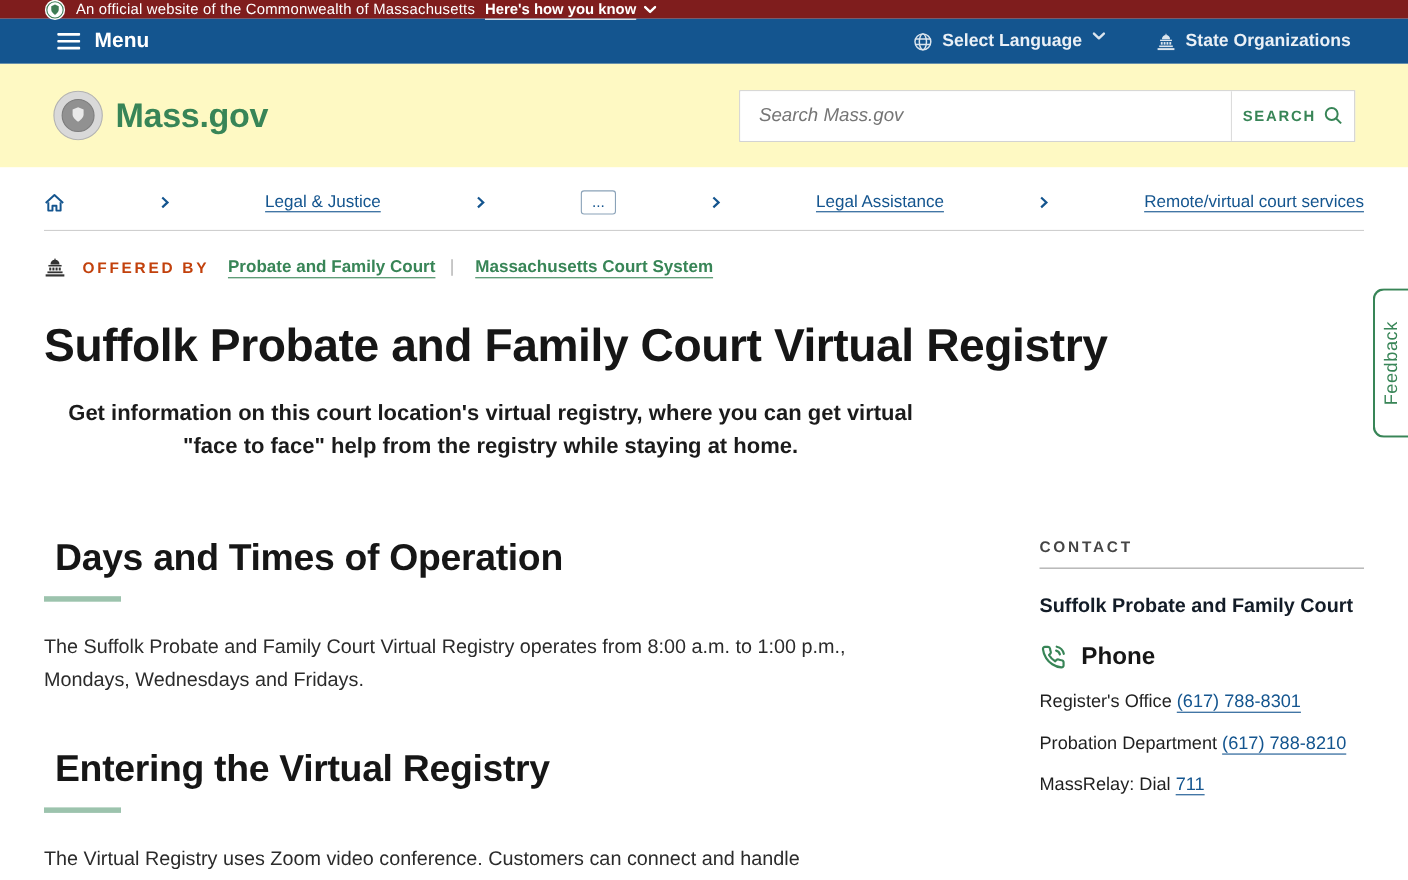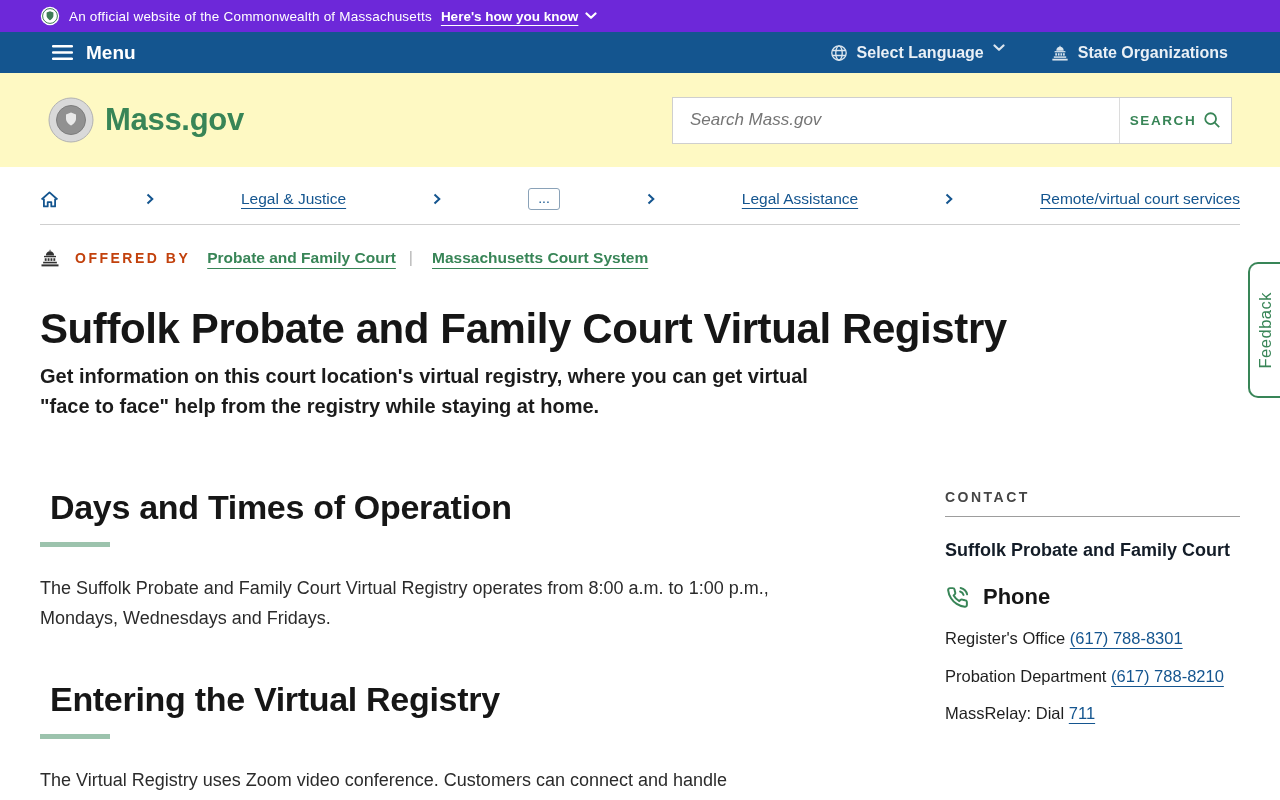--- a/index.html
+++ b/index.html
@@ -6,21 +6,21 @@
   html, body { margin: 0; padding: 0; }
   body {
     width: 1280px; height: 800px; overflow: hidden;
     font-family: "Liberation Sans", sans-serif;
     background: #fff; color: #222;
   }
   a { cursor: pointer; }
 
   
   .banner {
-    background: #6d28d9; color: #fff; height: 32px;
+    background: #7f1d1d; color: #fff; height: 17px;
     display: flex; align-items: center; padding: 0 40px; gap: 9px;
     font-size: 13.5px;
   }
   .banner .official { letter-spacing: .2px; }
   .banner .how {
     color: #fff; font-weight: bold; text-decoration: underline;
     text-underline-offset: 4px; 
     display: inline-flex; align-items: center; gap: 7px;
   }
 
@@ -68,21 +68,21 @@
     padding: 2px 9px 4px; font-size: 14px; color: #14558f; line-height: 1;
   }
   .bc-sep { border: none; border-top: 1px solid #cfcfcf; margin: 14px 0 0; }
 
   .offered { display: flex; align-items: center; gap: 11px; margin-top: 23px; }
   .offered-label { font-size: 14px; font-weight: bold; letter-spacing: 2.5px; color: #c2410c; margin-left: 4px; }
   .offered a { color: #388557; font-weight: bold; font-size: 15.5px; text-decoration: underline; text-underline-offset: 5px; margin-left: 6px; }
   .offered .divider { color: #b5b5b5; margin: 0 2px; }
 
   h1.page-title { font-size: 42px; margin: 37px 0 0; color: #161616; letter-spacing: -.4px; font-weight: bold; }
-  .subtitle { font-size: 20px; font-weight: bold; color: #1b1b1b; line-height: 30px; max-width: 812px; margin-top: 8px; }
+  .subtitle { font-size: 20px; font-weight: bold; color: #1b1b1b; line-height: 30px; max-width: 812px; margin-top: 23px; text-align: center; }
 
   .grid { display: grid; grid-template-columns: 1fr 295px; column-gap: 50px; }
 
   h2.section-h { font-size: 34px; margin: 47px 10px 0; color: #161616; font-weight: bold; letter-spacing: -.3px; }
   .rule { width: 70px; height: 5px; background: #9cc3ad; margin: 15px 0 27px; border: none; }
   .para { font-size: 18px; line-height: 29.5px; color: #2b2b2b; margin: 0; }
   .para.wide { max-width: 785px; }
   .para.narrow { max-width: 738px; }
 
   

